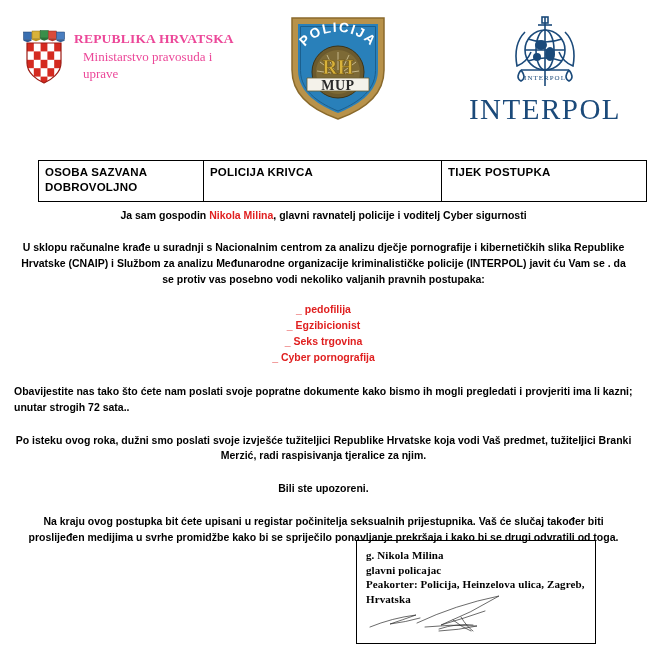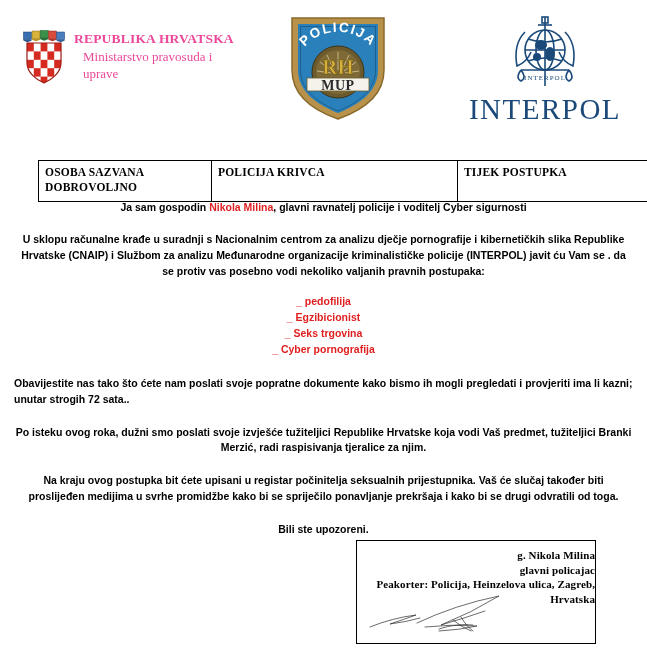--- a/index.html
+++ b/index.html
@@ -86,38 +86,38 @@
     top: 160px;
     width: 569px;
   }
   table.hdr-table {
     border-collapse: collapse;
     width: 100%;
     table-layout: fixed;
   }
   table.hdr-table td {
     border: 1px solid #000;
-    font-family: Liberation Serif, serif;
+    font-family: Liberation Sans, sans-serif;
     font-weight: bold;
     font-size: 11.5px;
     line-height: 1.28;
-    padding: 4px 14px 6px 6px;
+    padding: 4px 6px 6px 6px;
     vertical-align: top;
     height: 30px;
     letter-spacing: .2px;
   }
   td.c1 { width: 152px; }
   td.c2 { width: 225px; }
   td.c3 { width: 192px; }
 
   
   .body-area {
     position: absolute;
     left: 0;
-    top: 200px;
+    top: 208px;
     width: 647px;
   }
   .p {
     font-size: 10.5px;
     font-weight: bold;
     line-height: 1.52;
     color: #000;
   }
 
   .para-intro { margin: 0 14px; text-align: center; }
@@ -150,21 +150,20 @@
     border: 1px solid #000;
     box-sizing: border-box;
   }
   .sig-text {
     font-family: "Liberation Serif", serif;
     font-weight: bold;
     font-size: 11px;
     line-height: 1.34;
     padding: 7px 0 0 9px;
     letter-spacing: .1px;
-    text-align: right;
   }
   .sig-scrawl {
     position: absolute;
     left: 8px;
     top: 52px;
     width: 200px;
     height: 48px;
   }
 </style>
 </head>
@@ -306,23 +305,23 @@
     <div>_ pedofilija</div>
     <div>_ Egzibicionist</div>
     <div>_ Seks trgovina</div>
     <div>_ Cyber pornografija</div>
   </div>
 
   <div class="p para-notice">Obavijestite nas tako što ćete nam poslati svoje popratne dokumente kako bismo ih mogli pregledati i provjeriti ima li kazni; unutar strogih 72 sata..</div>
 
   <div class="p para-deadline">Po isteku ovog roka, dužni smo poslati svoje izvješće tužiteljici Republike Hrvatske koja vodi Vaš predmet, tužiteljici Branki Merzić, radi raspisivanja tjeralice za njim.</div>
 
+  <div class="p para-warned">Bili ste upozoreni.</div>
+
   <div class="p para-register">Na kraju ovog postupka bit ćete upisani u registar počinitelja seksualnih prijestupnika. Vaš će slučaj također biti proslijeđen medijima u svrhe promidžbe kako bi se spriječilo ponavljanje prekršaja i kako bi se drugi odvratili od toga.</div>
-
-  <div class="p para-warned">Bili ste upozoreni.</div>
 </div>
 
 <div class="sig-box">
   <div class="sig-text">
     <div>g. Nikola Milina</div>
     <div>glavni policajac</div>
     <div>Peakorter: Policija, Heinzelova ulica, Zagreb,</div>
     <div>Hrvatska</div>
   </div>
   <svg class="sig-scrawl" viewBox="0 0 200 48">

